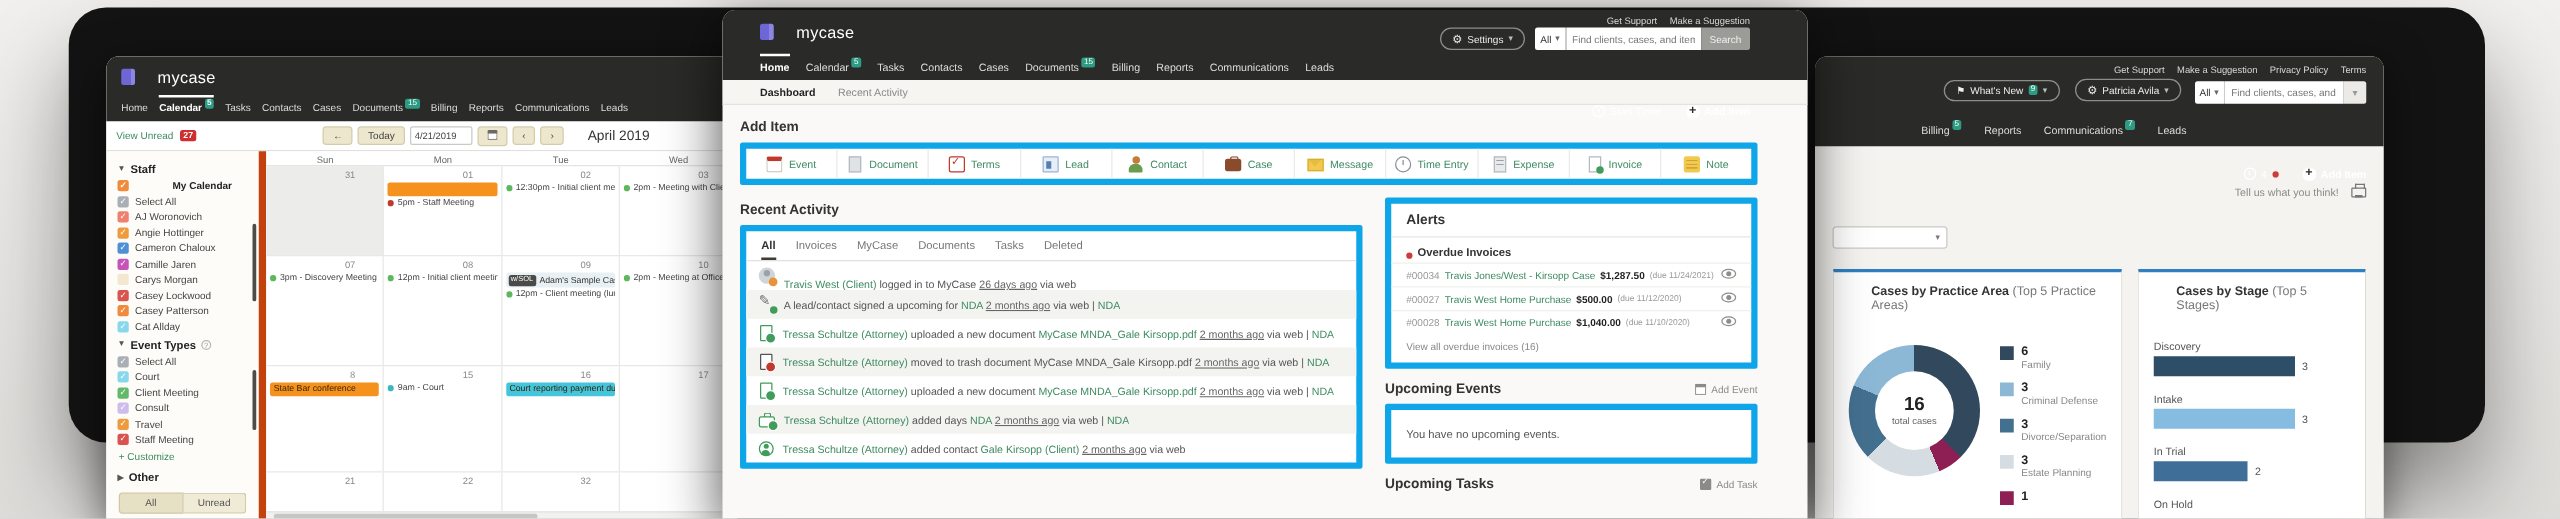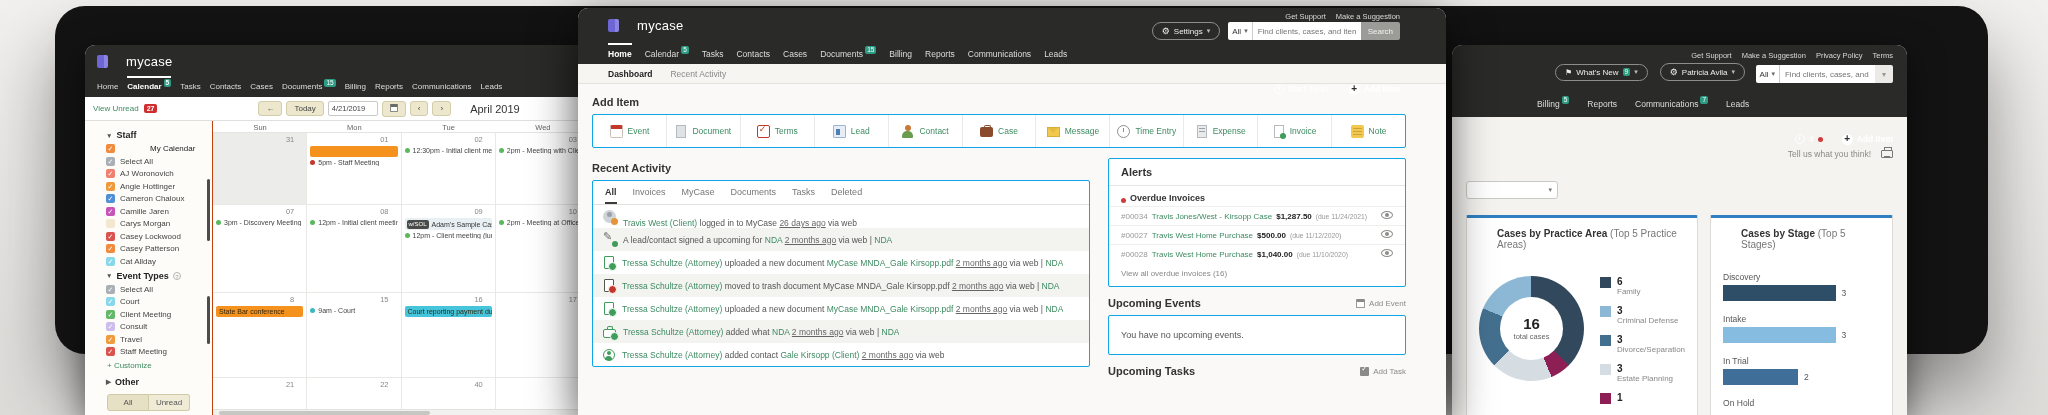--- a/index.html
+++ b/index.html
@@ -56,46 +56,46 @@
   .badge-red{background:#cf2e2e;color:#fff;border-radius:2px;font-size:7px;padding:1px 3px;font-weight:bold;}
   .tb-group{display:flex;align-items:center;gap:4px;margin-left:96px;}
   .pill-btn{background:#ece7cd;border:1px solid #d3cdab;border-radius:3px;padding:2px 7px;
     font-size:8px;color:#444;cursor:pointer;font-family:inherit;}
   .date-input{width:50px;height:15px;border:1px solid #c9c9c5;border-radius:2px;font-size:7.5px;
     padding:0 3px;color:#444;font-family:inherit;}
   .cal-ico{display:inline-block;width:8px;height:8px;background:#fff;border:1px solid #8a8a86;
     border-top:3px solid #6a6a66;border-radius:1px;}
   .month-title{font-size:11px;color:#333;margin-left:14px;}
   .cal-body{display:flex;height:294px;}
-  .cal-side{width:128px;min-width:128px;background:#fdfcf8;border-right:1px solid #c2410c;
-    padding:4px 21px;font-size:8px;color:#444;position:relative;}
+  .cal-side{width:128px;min-width:128px;background:#fdfcf8;border-right:6px solid #c2410c;
+    padding:4px 9px;font-size:8px;color:#444;position:relative;}
   .side-title{display:flex;align-items:center;gap:4px;font-size:9px;font-weight:bold;color:#222;margin:5px 0 4px;}
   .tri{font-size:6.5px;color:#555;}
   .qmark{width:8px;height:8px;border:1px solid #b5b5b1;border-radius:50%;font-size:6px;color:#999;
     line-height:8px;text-align:center;font-weight:normal;}
   .side-item{display:flex;align-items:center;gap:5px;margin:3.5px 0;white-space:nowrap;}
   .cbox{width:9px;height:9px;border-radius:2px;color:#fff;font-size:7px;line-height:9px;
     text-align:center;flex:none;cursor:pointer;}
-  .side-item.bold{font-weight:normal;color:#222;gap:35px;}
+  .side-item.bold{font-weight:bold;color:#222;gap:35px;}
   .customize{color:#3e8b62;margin:5px 0 7px 1px;cursor:pointer;}
   .filter-toggle{display:flex;margin:7px 1px 0;}
   .filter-btn{flex:1;text-align:center;background:#e6e1c4;border:1px solid #cfc9a6;padding:3px 0;
     font-size:8px;color:#555;cursor:pointer;}
   .filter-btn:first-child{border-radius:3px 0 0 3px;}
   .filter-btn:last-child{border-radius:0 3px 3px 0;border-left:none;background:#efebd6;}
   .vthumb{position:absolute;width:3px;background:#4c4c4a;border-radius:2px;right:2px;}
   .cal-grid{flex:1;display:flex;flex-direction:column;background:#fff;position:relative;overflow:hidden;}
   .cal-note{height:16px;background:#d3e4ef;display:flex;align-items:center;justify-content:flex-end;
     gap:3px;padding:0 8px;font-size:7.5px;color:#44545e;white-space:nowrap;overflow:hidden;}
   .cal-dayhead{display:flex;height:13px;border-bottom:1px solid #e4e4e0;}
   .dayhead-cell{flex:1;text-align:center;font-size:7.5px;color:#666;padding-top:2px;}
   .cal-week{display:flex;border-bottom:1px solid #e8e8e4;}
   .cal-cell{flex:1;border-right:1px solid #e8e8e4;position:relative;padding:12px 2px 2px;overflow:hidden;cursor:pointer;}
   .cal-cell.muted{background:#ececea;}
-  .cell-num{position:absolute;top:2px;right:12px;font-size:7.5px;color:#888;}
+  .cell-num{position:absolute;top:2px;right:22px;font-size:7.5px;color:#888;}
   .ev-bar{height:11px;border-radius:2px;font-size:7px;color:#35260a;line-height:11px;
     padding:0 3px;margin:1px 1px 2px;white-space:nowrap;overflow:hidden;cursor:pointer;}
   .ev-dot{display:flex;align-items:center;gap:3px;font-size:7px;color:#444;margin:2px 1px;
     white-space:nowrap;overflow:hidden;cursor:pointer;}
   .dot{width:5px;height:5px;border-radius:50%;flex:none;}
   .ev-sol{display:flex;align-items:center;gap:3px;background:#e9f0f4;border-radius:2px;height:12px;
     font-size:7px;color:#333;padding:0 2px;margin:1px 1px 2px;white-space:nowrap;overflow:hidden;cursor:pointer;}
   .sol-badge{background:#4a4a48;color:#fff;border-radius:2px;font-size:6px;line-height:9px;padding:0 2px;flex:none;}
   .hscroll{position:absolute;bottom:0;left:0;right:0;height:6px;background:#f1f1ef;border-top:1px solid #e2e2de;}
   .hthumb{width:56%;height:4px;background:#c6c6c2;border-radius:2px;margin:1px 0 0 6px;}
@@ -104,21 +104,21 @@
   .win-center .mc-header{height:56px;}
   .win-center .logo{position:absolute;left:30px;top:10px;}
   .win-center .hd-links{right:46px;top:4px;}
   .hd-ctrl{position:absolute;right:46px;top:14px;display:flex;align-items:center;gap:8px;}
   .win-center .mc-nav{padding:0 46px 0 30px;}
   .subnav{height:20px;background:#f6f5f2;border-bottom:1px solid #e3e2de;display:flex;
     align-items:center;gap:18px;padding:0 30px;font-size:8.5px;color:#888;}
   .subnav .sn-item.active{color:#222;font-weight:bold;}
   .cw-content{padding:8px 40px 0 14px;}
   .sec-title{font-size:11px;font-weight:bold;color:#333;margin:4px 0 6px;}
-  .card{background:#fff;border:1px solid #0ea5e9;border-radius:2px;}
+  .card{background:#fff;border:5px solid #0ea5e9;border-radius:2px;}
   .quick-row{display:flex;height:34px;margin-bottom:10px;}
   .quick-cell{flex:1;display:flex;align-items:center;justify-content:center;gap:5px;
     border-right:1px solid #eceae6;font-size:8.5px;color:#3e8b62;cursor:pointer;white-space:nowrap;}
   .quick-cell:last-child{border-right:none;}
   .cols{display:flex;gap:18px;align-items:flex-start;}
   .col-left{width:498px;}
   .col-right{flex:1;}
   .card-head{padding:7px 12px;border-bottom:1px solid #e7e6e2;font-size:11px;font-weight:bold;color:#333;}
   .tabs{display:flex;gap:16px;padding:6px 12px 0;border-bottom:1px solid #e2e1dd;font-size:9px;color:#777;}
   .tab{padding-bottom:5px;border-bottom:2px solid transparent;cursor:pointer;}
@@ -476,21 +476,21 @@
               </div>
             </div>
             <div class="cal-week" style="height: 70px;">
               <div class="cal-cell">
                 <span class="cell-num">21</span>
               </div>
               <div class="cal-cell">
                 <span class="cell-num">22</span>
               </div>
               <div class="cal-cell">
-                <span class="cell-num">40</span>
+                <span class="cell-num">32</span>
               </div>
               <div class="cal-cell">
                 <span class="cell-num"></span>
               </div>
             </div>
           </div>
         <div class="hscroll">
             <div class="hthumb"></div>
           </div>
       </div>
@@ -647,21 +647,21 @@
                 <div class="act-row">
                   <span class="ai ai-doc-trash"></span>
                   <span style="overflow: hidden; text-overflow: ellipsis;"><span class="seg-link">Tressa Schultze (Attorney)</span><span class="seg-text"> moved to trash document MyCase MNDA_Gale Kirsopp.pdf </span><span class="seg-date">2 months ago</span><span class="seg-text"> via web | </span><span class="seg-link">NDA</span></span>
                 </div>
                 <div class="act-row">
                   <span class="ai ai-doc-add"></span>
                   <span style="overflow: hidden; text-overflow: ellipsis;"><span class="seg-link">Tressa Schultze (Attorney)</span><span class="seg-text"> uploaded a new document </span><span class="seg-link">MyCase MNDA_Gale Kirsopp.pdf</span><span class="seg-text"> </span><span class="seg-date">2 months ago</span><span class="seg-text"> via web | </span><span class="seg-link">NDA</span></span>
                 </div>
                 <div class="act-row">
                   <span class="ai ai-case-add"></span>
-                  <span style="overflow: hidden; text-overflow: ellipsis;"><span class="seg-link">Tressa Schultze (Attorney)</span><span class="seg-text"> added what </span><span class="seg-link">NDA</span><span class="seg-text"> </span><span class="seg-date">2 months ago</span><span class="seg-text"> via web | </span><span class="seg-link">NDA</span></span>
+                  <span style="overflow: hidden; text-overflow: ellipsis;"><span class="seg-link">Tressa Schultze (Attorney)</span><span class="seg-text"> added days </span><span class="seg-link">NDA</span><span class="seg-text"> </span><span class="seg-date">2 months ago</span><span class="seg-text"> via web | </span><span class="seg-link">NDA</span></span>
                 </div>
                 <div class="act-row">
                   <span class="ai ai-contact-add"></span>
                   <span style="overflow: hidden; text-overflow: ellipsis;"><span class="seg-link">Tressa Schultze (Attorney)</span><span class="seg-text"> added contact </span><span class="seg-link">Gale Kirsopp (Client)</span><span class="seg-text"> </span><span class="seg-date">2 months ago</span><span class="seg-text"> via web</span></span>
                 </div>
               </div>
           </div>
         </div>
         <div class="col-right">
           <div class="card">

